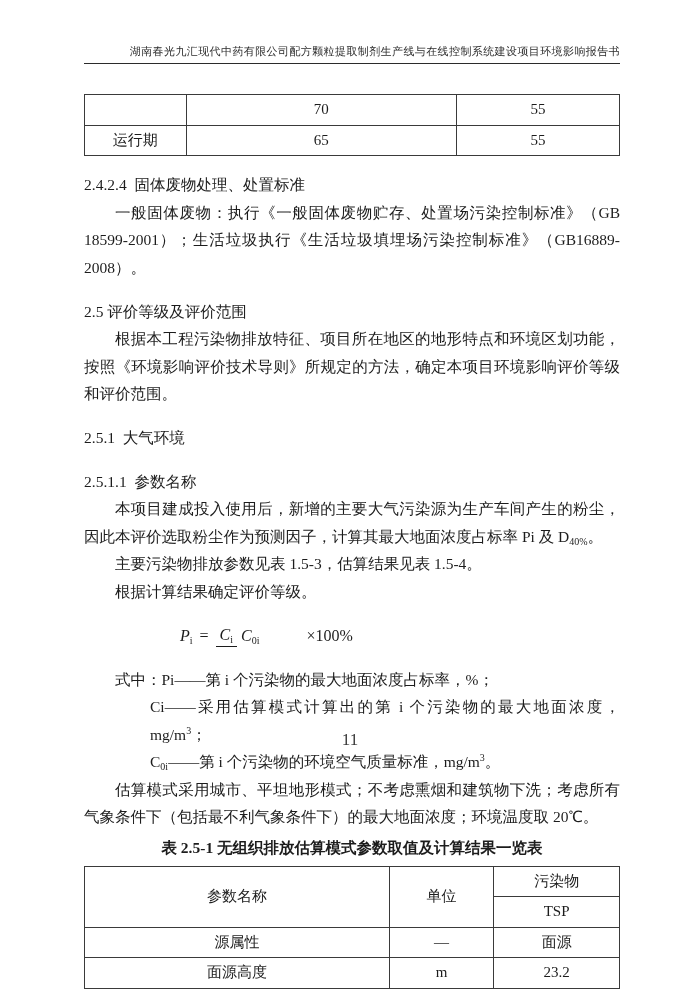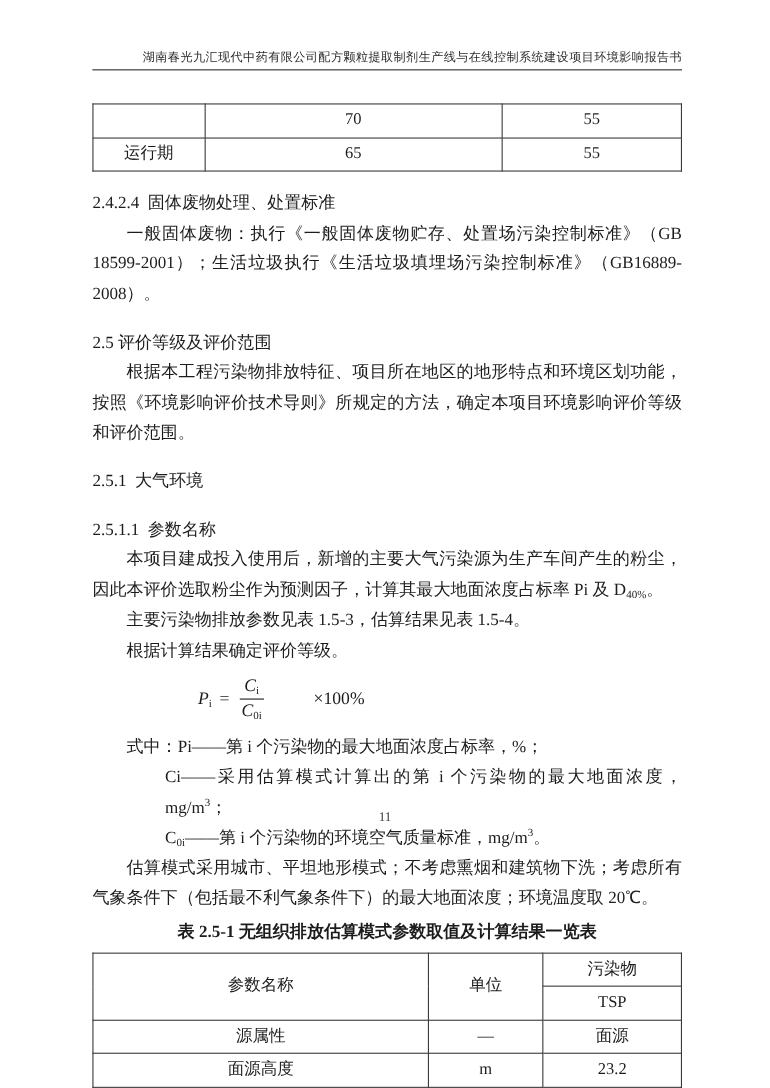--- a/index.html
+++ b/index.html
@@ -59,42 +59,42 @@
     height:48px;
     display:flex;
     align-items:center;
     text-align:right;
     font-size:16px;
   }
   .formula i { font-family:"Liberation Serif", serif; }
   .f-eq { padding:0 7px; }
   .frac {
     display:inline-flex;
-    flex-direction:column;
+    flex-direction:row;
     align-items:center;
     vertical-align:middle;
     line-height:1.25;
   }
   .frac .num { border-bottom:1px solid #1c1c1c; padding:0 4px 1px 4px; }
   .frac .den { padding:1px 4px 0 4px; }
   .f-tail { padding-left:6px;margin-left:37px; }
 
   .caption {
     text-align:center;
     font-weight:bold;
     margin-top:3px;
     font-size:15.5px;
   }
 
   .page-number {
     position:absolute;
     bottom:58px;
     left:0; right:0;
     text-align:center;
-    font-size:12px;
+    font-size:17px;
     color:#3a3a3a;
   }
 </style>
 </head>
 <body>
 
 <div class="page">
 
   <div class="header">
     <div class="header-title">湖南春光九汇现代中药有限公司配方颗粒提取制剂生产线与在线控制系统建设项目环境影响报告书</div>

